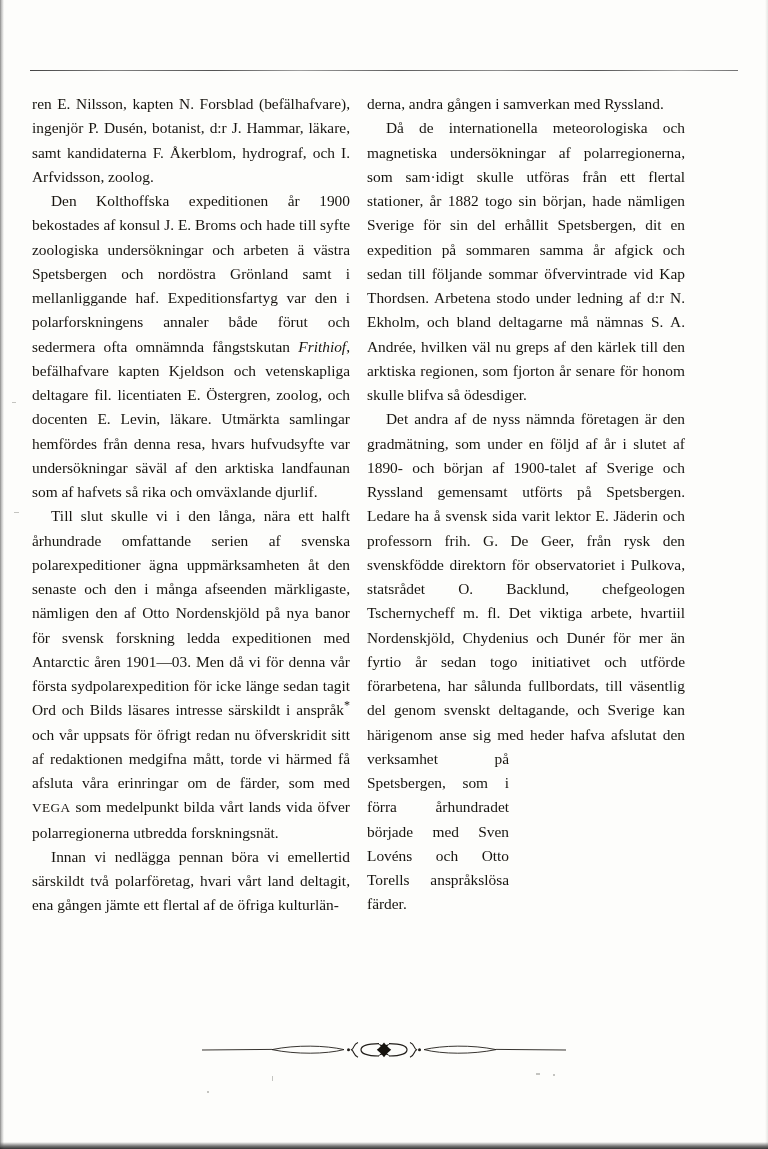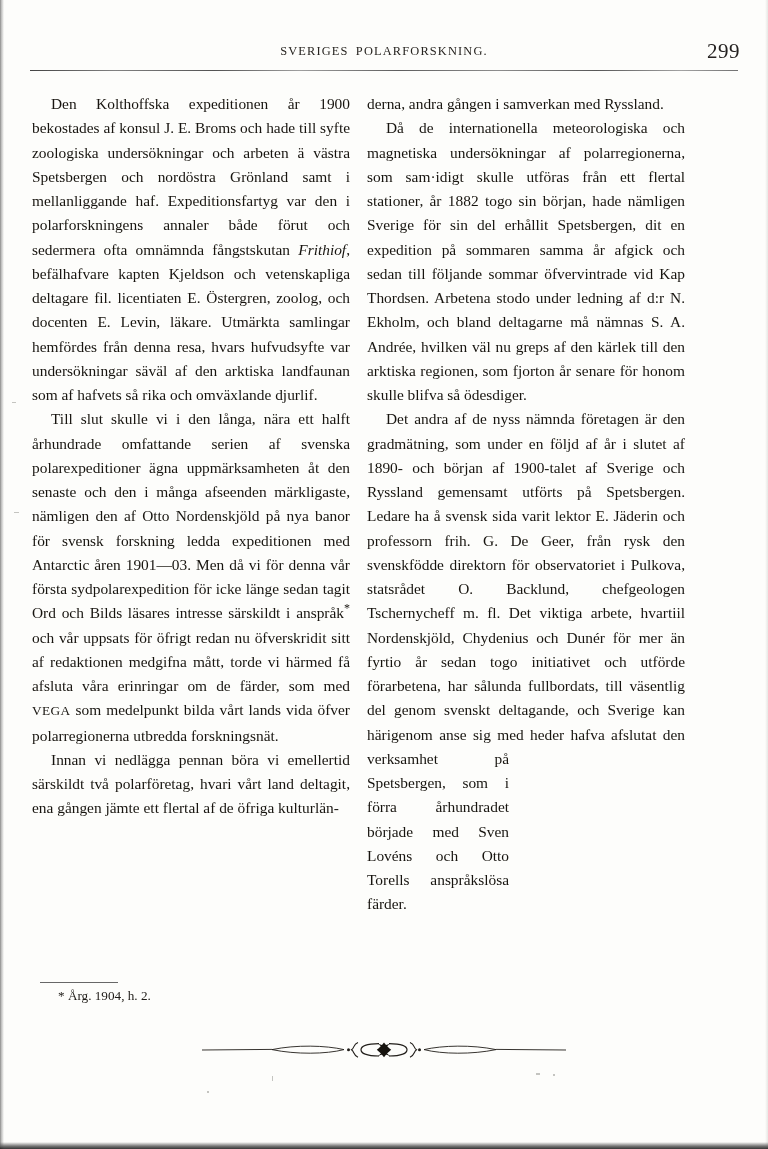--- a/index.html
+++ b/index.html
@@ -284,36 +284,29 @@
 </style>
 </head>
 <body>
 
 <div class="page">
 
   <div class="scan-edge-left"></div>
   <div class="scan-edge-right"></div>
   <div class="scan-edge-bottom"></div>
 
-  <div class="running-head">
-    <div class="head-title">SVERIGES POLARFORSKNING.</div>
-    <div class="head-folio">299</div>
-  </div>
   <div class="head-rule"></div>
 
   <div class="col col-left">
+    <p>ren E. Nilsson, kapten N. Forsblad (befälhafvare), ingenjör P. Dusén, botanist, d:r J. Hammar, läkare, samt kandidaterna F. Åkerblom, hydrograf, och I. Arfvidsson, zoolog.</p>
     <p class="indent"><span>Den Kolthoffska expeditionen år 1900 bekostades af konsul J. E. Broms och hade till syfte zoologiska undersökningar och arbeten ä västra Spetsbergen och nordöstra Grönland samt i mellanliggande haf. Expeditionsfartyg var den i polarforskningens annaler både förut och sedermera ofta omnämnda fångstskutan </span><span class="it">Frithiof</span><span>, befälhafvare kapten Kjeldson och vetenskapliga deltagare fil. licentiaten E. Östergren, zoolog, och docenten E. Levin, läkare. Utmärkta samlingar hemfördes från denna resa, hvars hufvudsyfte var undersökningar säväl af den arktiska landfaunan som af hafvets så rika och omväxlande djurlif.</span></p>
     <p class="indent"><span>Till slut skulle vi i den långa, nära ett halft århundrade omfattande serien af svenska polarexpeditioner ägna uppmärksamheten åt den senaste och den i många afseenden märkligaste, nämligen den af Otto Nordenskjöld på nya banor för svensk forskning ledda expeditionen med Antarctic åren 1901—03. Men då vi för denna vår första sydpolarexpedition för icke länge sedan tagit Ord och Bilds läsares intresse särskildt i anspråk</span><span class="fn-mark">*</span><span> och vår uppsats för öfrigt redan nu öfverskridit sitt af redaktionen medgifna mått, torde vi härmed få afsluta våra erinringar om de färder, som med </span><span class="smallcaps">VEGA</span><span> som medelpunkt bilda vårt lands vida öfver polarregionerna utbredda forskningsnät.</span></p>
     <p class="indent">Innan vi nedlägga pennan böra vi emellertid särskildt två polarföretag, hvari vårt land deltagit, ena gången jämte ett flertal af de öfriga kulturlän-</p>
   </div>
 
-  <div class="footnote-wrap">
-    <div class="footnote-rule"></div>
-    <div class="footnote-text">* Årg. 1904, h. 2.</div>
-  </div>
 
   <div class="col col-right">
       <div style="float: right; clear: right; width: 0px; height: 677px;"></div>
       <div style="float: right; clear: right; width: 176px; height: 248px; margin: 0px; shape-outside: none;"></div>
     <div class="figure" style="float:none;"></div>
     <p>derna, andra gången i samverkan med Ryssland.</p>
     <p class="indent">Då de internationella meteorologiska och magnetiska undersökningar af polarregionerna, som sam·idigt skulle utföras från ett flertal stationer, år 1882 togo sin början, hade nämligen Sverige för sin del erhållit Spetsbergen, dit en expedition på sommaren samma år afgick och sedan till följande sommar öfvervintrade vid Kap Thordsen. Arbetena stodo under ledning af d:r N. Ekholm, och bland deltagarne må nämnas S. A. Andrée, hvilken väl nu greps af den kärlek till den arktiska regionen, som fjorton år senare för honom skulle blifva så ödesdiger.</p>
     <p class="indent" id="wrap-para">Det andra af de nyss nämnda företagen är den gradmätning, som under en följd af år i slutet af 1890- och början af 1900-talet af Sverige och Ryssland gemensamt utförts på Spetsbergen. Ledare ha å svensk sida varit lektor E. Jäderin och professorn frih. G. De Geer, från rysk den svenskfödde direktorn för observatoriet i Pulkova, statsrådet O. Backlund, chefgeologen Tschernycheff m. fl. Det viktiga arbete, hvartiil Nordenskjöld, Chydenius och Dunér för mer än fyrtio år sedan togo initiativet och utförde förarbetena, har sålunda fullbordats, till väsentlig del genom svenskt deltagande, och Sverige kan härigenom anse sig med heder hafva afslutat den verksamhet på Spetsbergen, som i förra århundradet började med Sven Lovéns och Otto Torells anspråkslösa färder.</p>
   </div>
 

